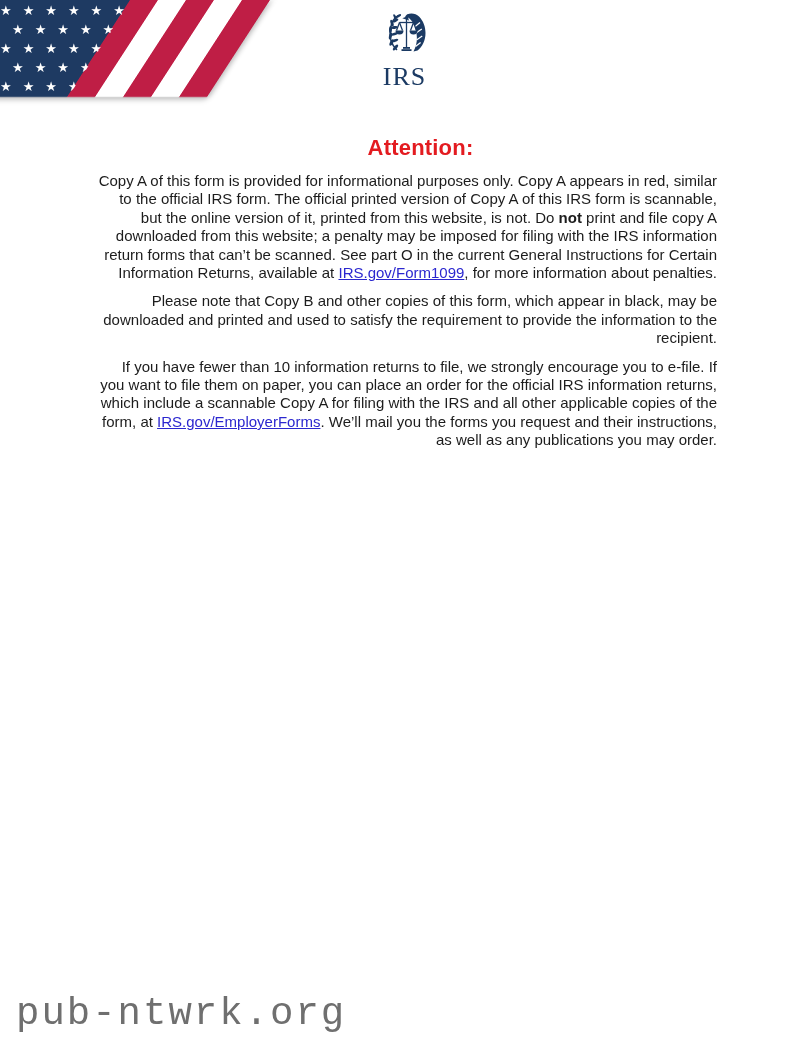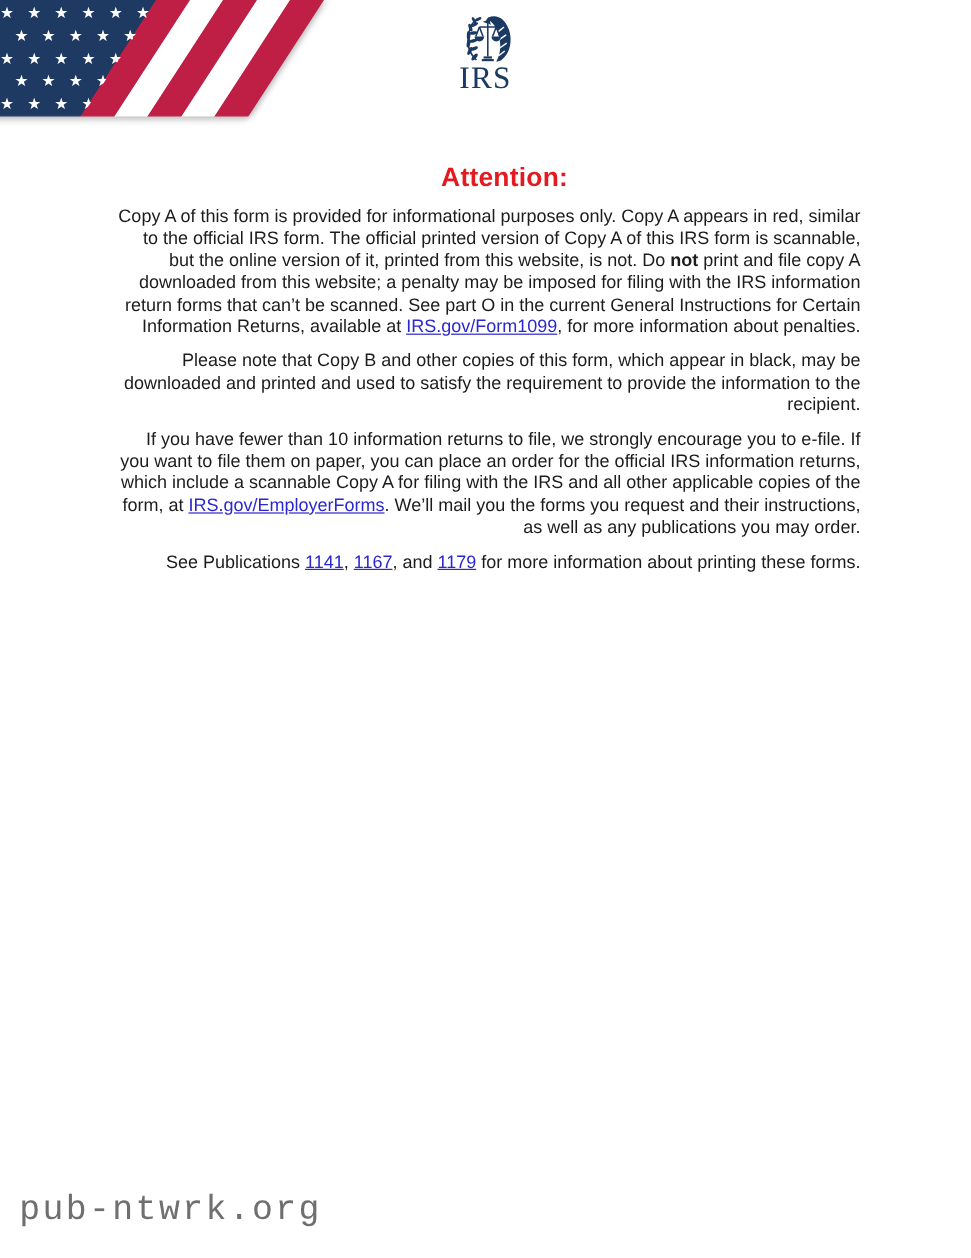--- a/index.html
+++ b/index.html
@@ -48,21 +48,21 @@
 
   
   .irs-logo{
     position:absolute;top:13px;left:0;right:0;text-align:center;
     color:var(--logo-navy);
   }
   .irs-emblem{display:block;margin:0 auto;width:44px;height:40px;}
   .irs-logo-text{
     font-family:"Liberation Serif", serif;
     font-size:26px;line-height:24px;letter-spacing:1px;
-    color:var(--logo-navy);margin-top:0px;
+    color:var(--logo-navy);margin-top:12px;
   }
 
   
   .attention{
     position:absolute;top:135px;left:0;right:0;text-align:center;
     font-size:22px;font-weight:bold;color:var(--attention-red);
     letter-spacing:0.2px;
     padding-left:32px;
   }
 
@@ -74,21 +74,21 @@
   .content p{margin:0 0 10px 0;text-align:right;}
   .content .b{font-weight:bold;}
   .content a{
     color:var(--link-blue);text-decoration:underline;cursor:pointer;
   }
 
   
   .watermark{
     position:absolute;left:16px;top:992px;
     font-family:"Liberation Mono", monospace;
-    font-size:29px;letter-spacing:2px;color:var(--watermark-gray);
+    font-size:39px;letter-spacing:2px;color:var(--watermark-gray);
     white-space:nowrap;
   }
 </style>
 </head>
 <body>
 
 <div class="flag-wrap">
   <div class="flag"></div>
   <div class="stars">
       <div class="star-row">★★★★★★</div>
@@ -148,16 +148,15 @@
   </svg>
   <div class="irs-logo-text">IRS</div>
 </div>
 
 <div class="attention">Attention:</div>
 
 <div class="content">
     <p><span>Copy A of this form is provided for informational purposes only. Copy A appears in red, similar to the official IRS form. The official printed version of Copy A of this IRS form is scannable, but the online version of it, printed from this website, is not. Do </span><span class="b">not</span><span> print and file copy A downloaded from this website; a penalty may be imposed for filing with the IRS information return forms that can’t be scanned. See part O in the current General Instructions for Certain Information Returns, available at </span><a href="#">IRS.gov/Form1099</a><span>, for more information about penalties.</span></p>
     <p><span>Please note that Copy B and other copies of this form, which appear in black, may be downloaded and printed and used to satisfy the requirement to provide the information to the recipient.</span></p>
     <p><span>If you have fewer than 10 information returns to file, we strongly encourage you to e-file. If you want to file them on paper, you can place an order for the official IRS information returns, which include a scannable Copy A for filing with the IRS and all other applicable copies of the form, at </span><a href="#">IRS.gov/EmployerForms</a><span>. We’ll mail you the forms you request and their instructions, as well as any publications you may order.</span></p>
-    <p><span>See Publications </span><a href="#">1141</a><span>, </span><a href="#">1167</a><span>, and </span><a href="#">1179</a><span> for more information about printing these forms.</span></p>
   </div>
 
 <div class="watermark">pub-ntwrk.org</div>
 
 </body></html>

